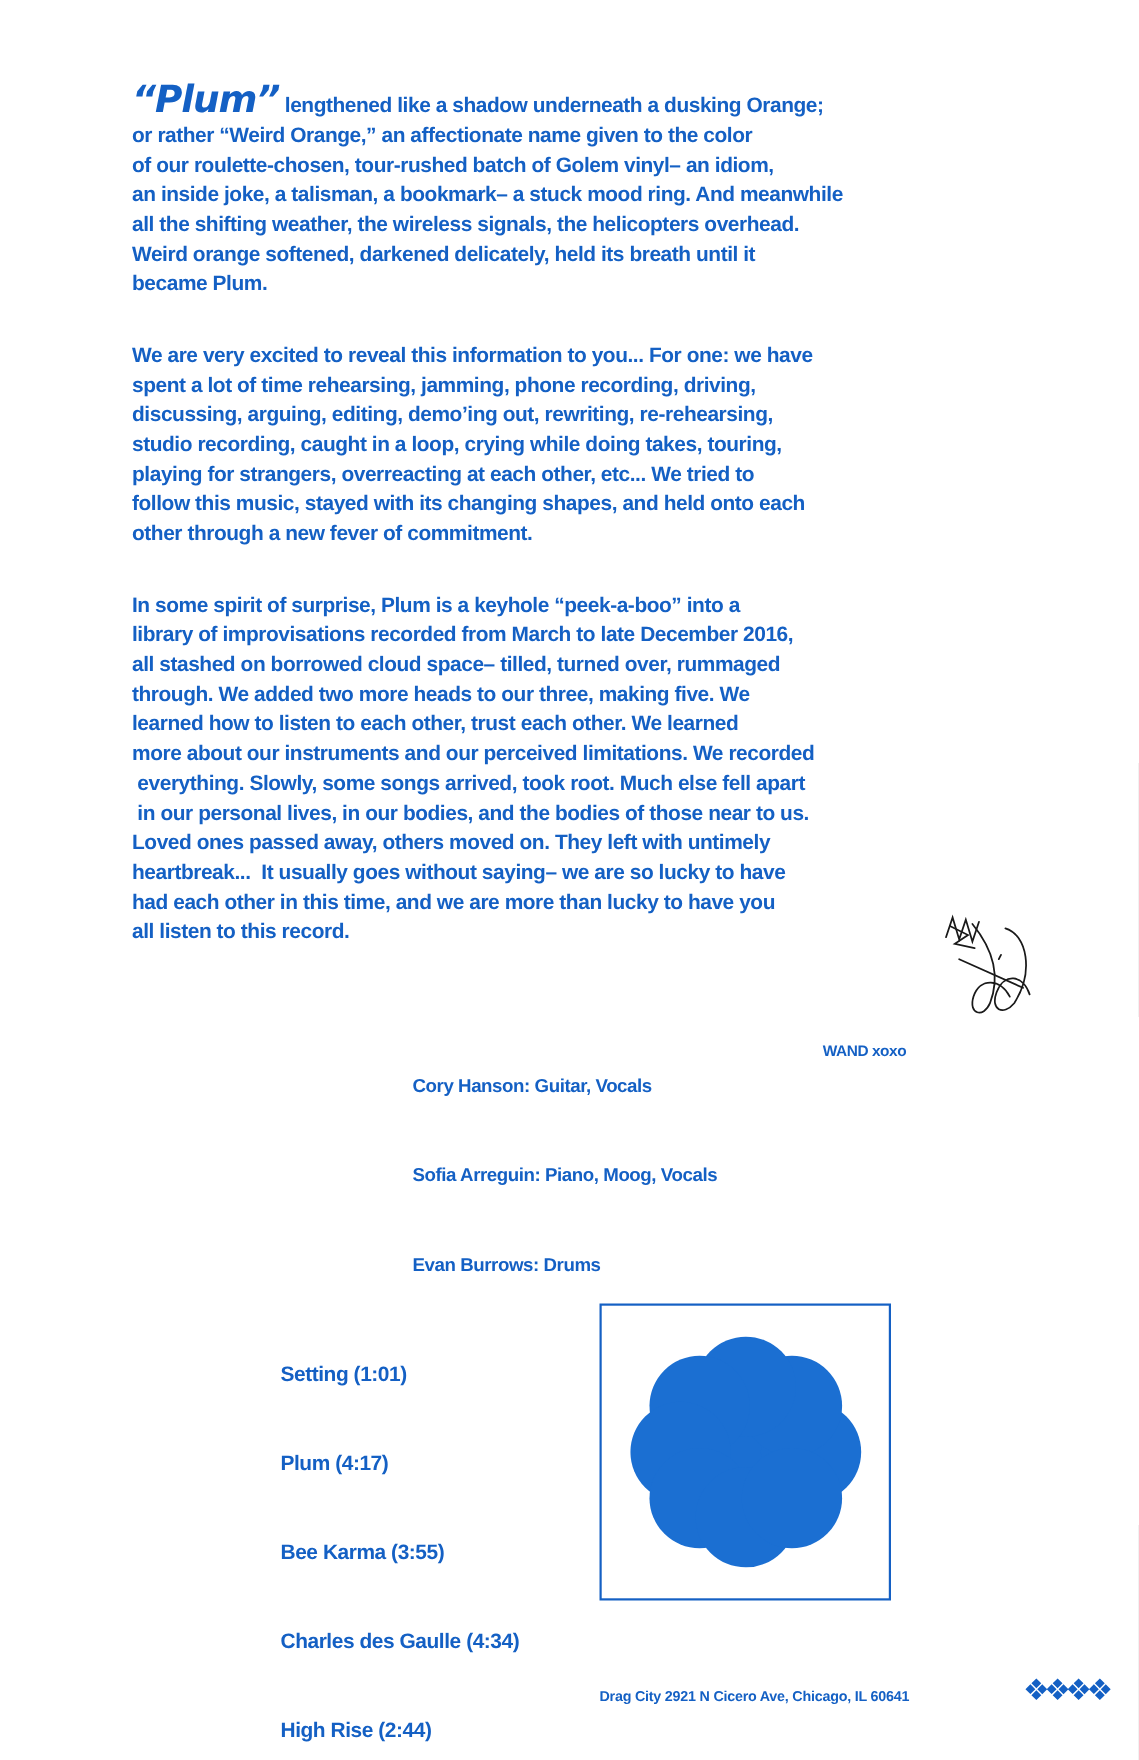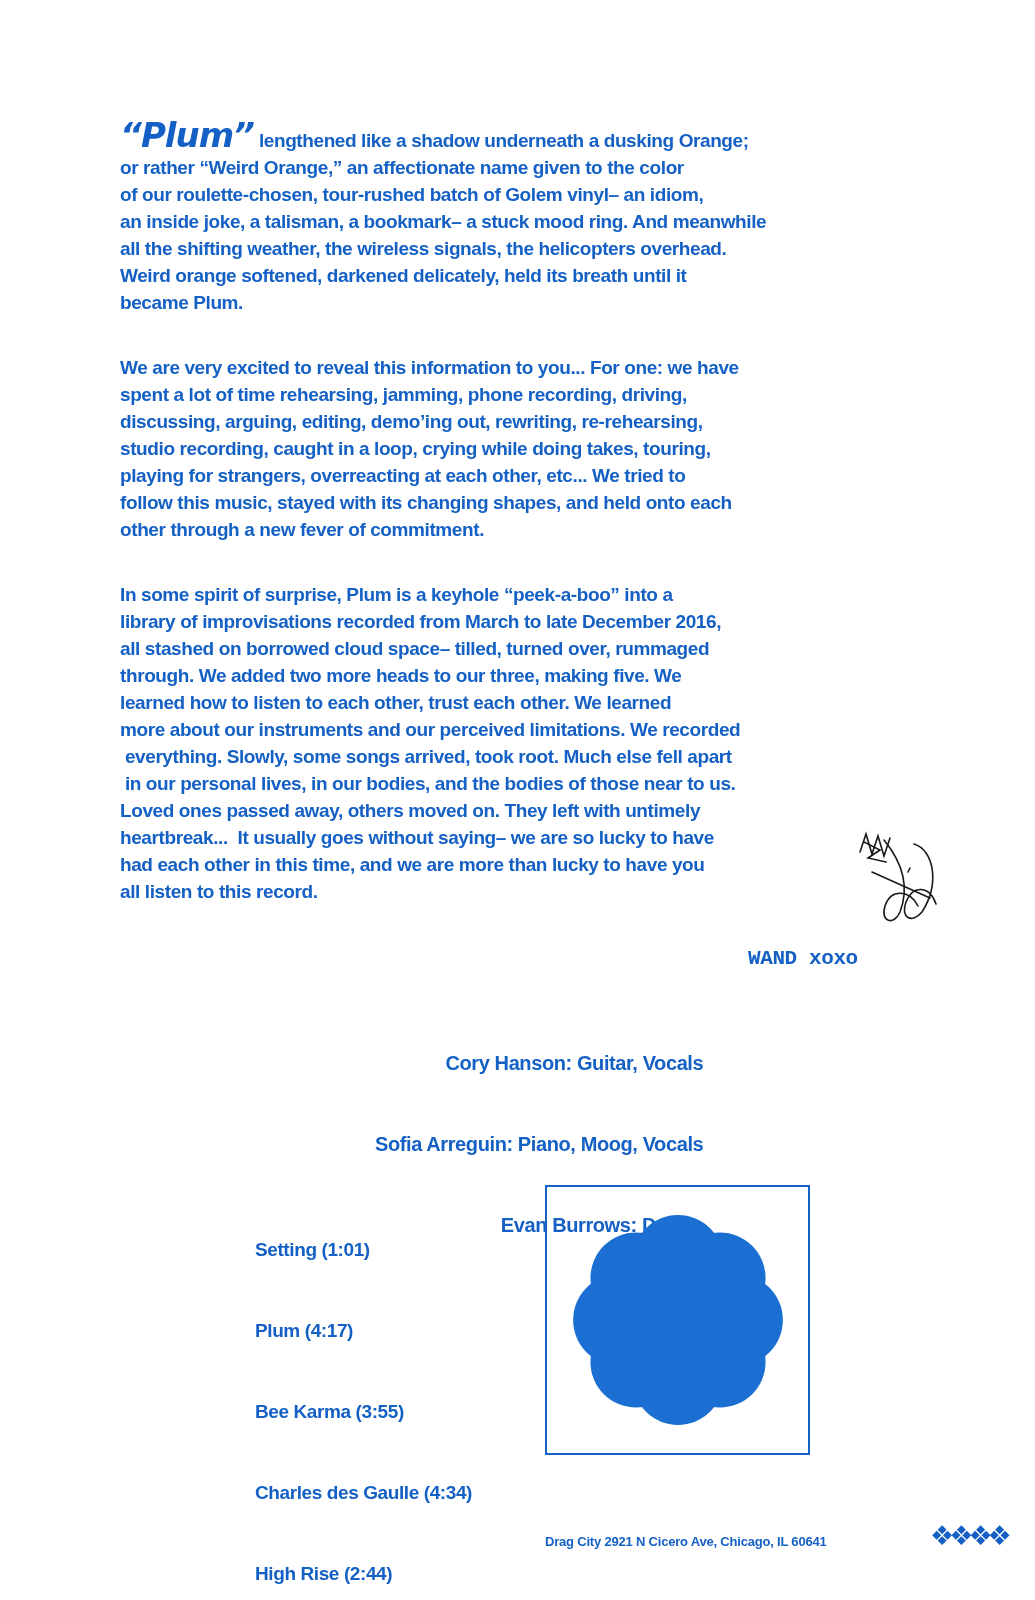--- a/index.html
+++ b/index.html
@@ -10,54 +10,51 @@
     margin:0 auto;
     overflow:hidden;
     font-family:"Liberation Sans", sans-serif;
     font-weight:bold;
     color:#1460c4;
   }
   .text-block{
     position:absolute;
     left:120px; top:78px;
     width:860px;
-    margin-top:44px;
   }
   .para{
     margin:0 0 38px 0;
     font-size:19px;
     line-height:27px;
     letter-spacing:-0.4px;
     white-space:pre;
     color:#1460c4;
   }
   .lead{
     font-family:"DejaVu Sans", sans-serif;
     font-style:italic;
     font-weight:bold;
     font-size:34px;
     line-height:27px;
     letter-spacing:-1px;
   }
   .wand-signoff{
     position:absolute;
     left:748px; top:947px;
-    font-size:21px;
+    font-size:14px;
     letter-spacing:-0.4px;
     white-space:pre;
-    font-family:Liberation Mono, monospace;
   }
   .credits{
     position:absolute;
-    left:375px; top:996px;
-    font-size:20px;
+    left:375px; top:920px;
+    font-size:17px;
     line-height:27px;
     letter-spacing:-0.4px;
     white-space:pre;
-    text-align:right;
   }
   .tracklist{
     position:absolute;
     left:255px; top:1182px;
     font-size:19px;
     line-height:27px;
     letter-spacing:-0.4px;
     white-space:pre;
   }
   .cloud-box{

